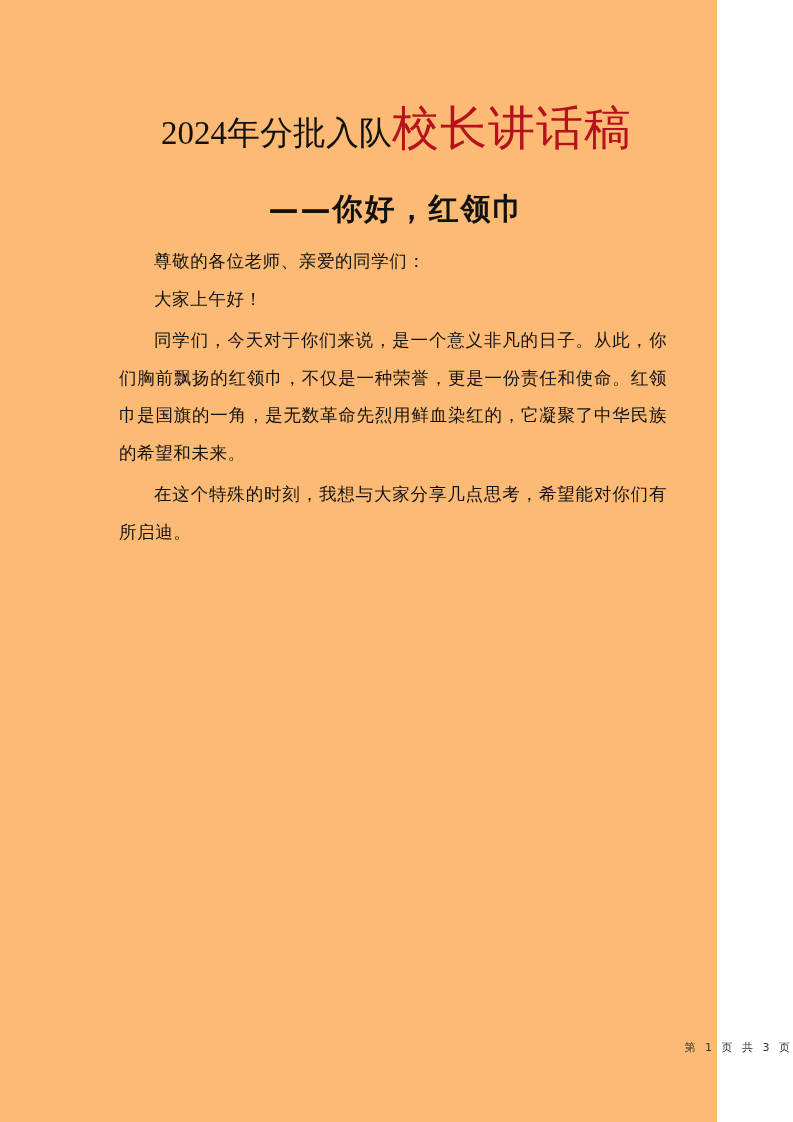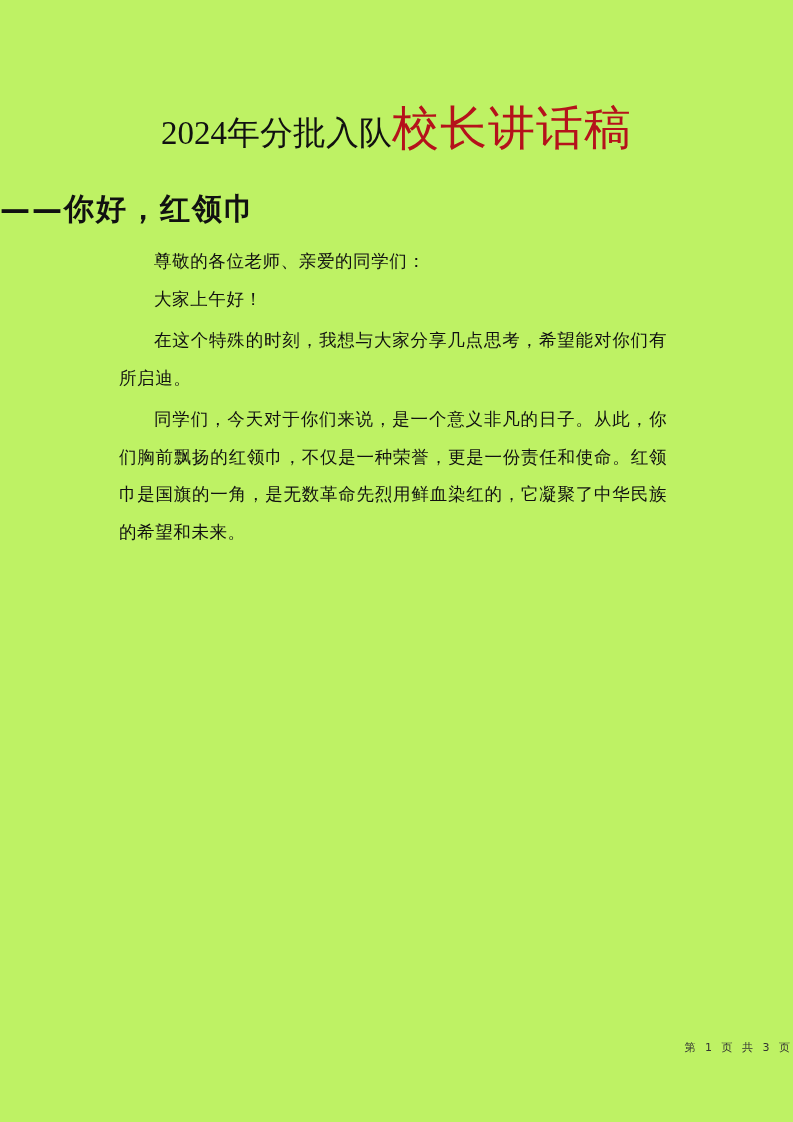--- a/index.html
+++ b/index.html
@@ -1,37 +1,37 @@
 <!DOCTYPE html>
 <html><head>
   <meta charset="utf-8">
   <style>
     html, body { margin: 0; padding: 0; background: #ffffff; }
     body { width: 793px; height: 1122px; position: relative; overflow: hidden; font-family: "DejaVu Serif", "Liberation Serif", serif; color: #111; }
-    .page { position: absolute; left: 0; top: 0; width: 793px; height: 1122px; background: #bef264; }
+    .page { position: absolute; left: 0; top: 0; width: 717px; height: 1122px; background: #fdba74; }
     .title { position: absolute; left: 0; width: 793px; top: 98px; text-align: center; white-space: nowrap; line-height: 60px; }
     .title .t-black { font-size: 33px; color: #111; font-family: "Liberation Serif", "DejaVu Serif", serif; }
     .title .t-red { font-size: 47px; color: #B5121B; font-family: "DejaVu Serif", serif; letter-spacing: 1px; }
-    .subtitle { position: absolute; left: 0; width: 793px; top: 187px; text-align: left; font-size: 30px; font-weight: bold; letter-spacing: 2px; line-height: 44px; white-space: nowrap; color: #111; font-family: "DejaVu Sans", sans-serif; }
+    .subtitle { position: absolute; left: 0; width: 793px; top: 187px; text-align: center; font-size: 30px; font-weight: bold; letter-spacing: 2px; line-height: 44px; white-space: nowrap; color: #111; font-family: "DejaVu Sans", sans-serif; }
     .body-text { position: absolute; left: 119px; width: 556px; top: 243px; font-size: 17.5px; line-height: 37.5px; text-align: justify; text-justify: inter-character; font-family: "DejaVu Sans", sans-serif; color: #111; letter-spacing: 0.6px; }
     .body-text p { margin: 0 8px 0 0; text-indent: 2em; }
     .body-text p.gap { margin-top: 4px; }
     .body-text b { font-weight: bold; }
     .footer { position: absolute; left: 0; width: 793px; top: 1040px; text-align: right; font-size: 11px; color: #333; font-family: "DejaVu Sans", sans-serif; letter-spacing: 3px; }
   </style>
 </head>
 <body>
 
 <div class="page">
   <div class="title">
     <span class="t-black">2024年分批入队</span><span class="t-red">校长讲话稿</span>
   </div>
   <div class="subtitle">——你好，红领巾</div>
 
   <div class="body-text">
     <p><b></b><span>尊敬的各位老师、亲爱的同学们：</span></p>
     <p><b></b><span>大家上午好！</span></p>
+    <p class="gap"><b></b><span>同学们，今天对于你们来说，是一个意义非凡的日子。从此，你们胸前飘扬的红领巾，不仅是一种荣誉，更是一份责任和使命。红领巾是国旗的一角，是无数革命先烈用鲜血染红的，它凝聚了中华民族的希望和未来。</span></p>
     <p class="gap"><b></b><span>在这个特殊的时刻，我想与大家分享几点思考，希望能对你们有所启迪。</span></p>
-    <p class="gap"><b></b><span>同学们，今天对于你们来说，是一个意义非凡的日子。从此，你们胸前飘扬的红领巾，不仅是一种荣誉，更是一份责任和使命。红领巾是国旗的一角，是无数革命先烈用鲜血染红的，它凝聚了中华民族的希望和未来。</span></p>
   </div>
 
   <div class="footer">第 1 页 共 3 页</div>
 </div>
 
 </body></html>

